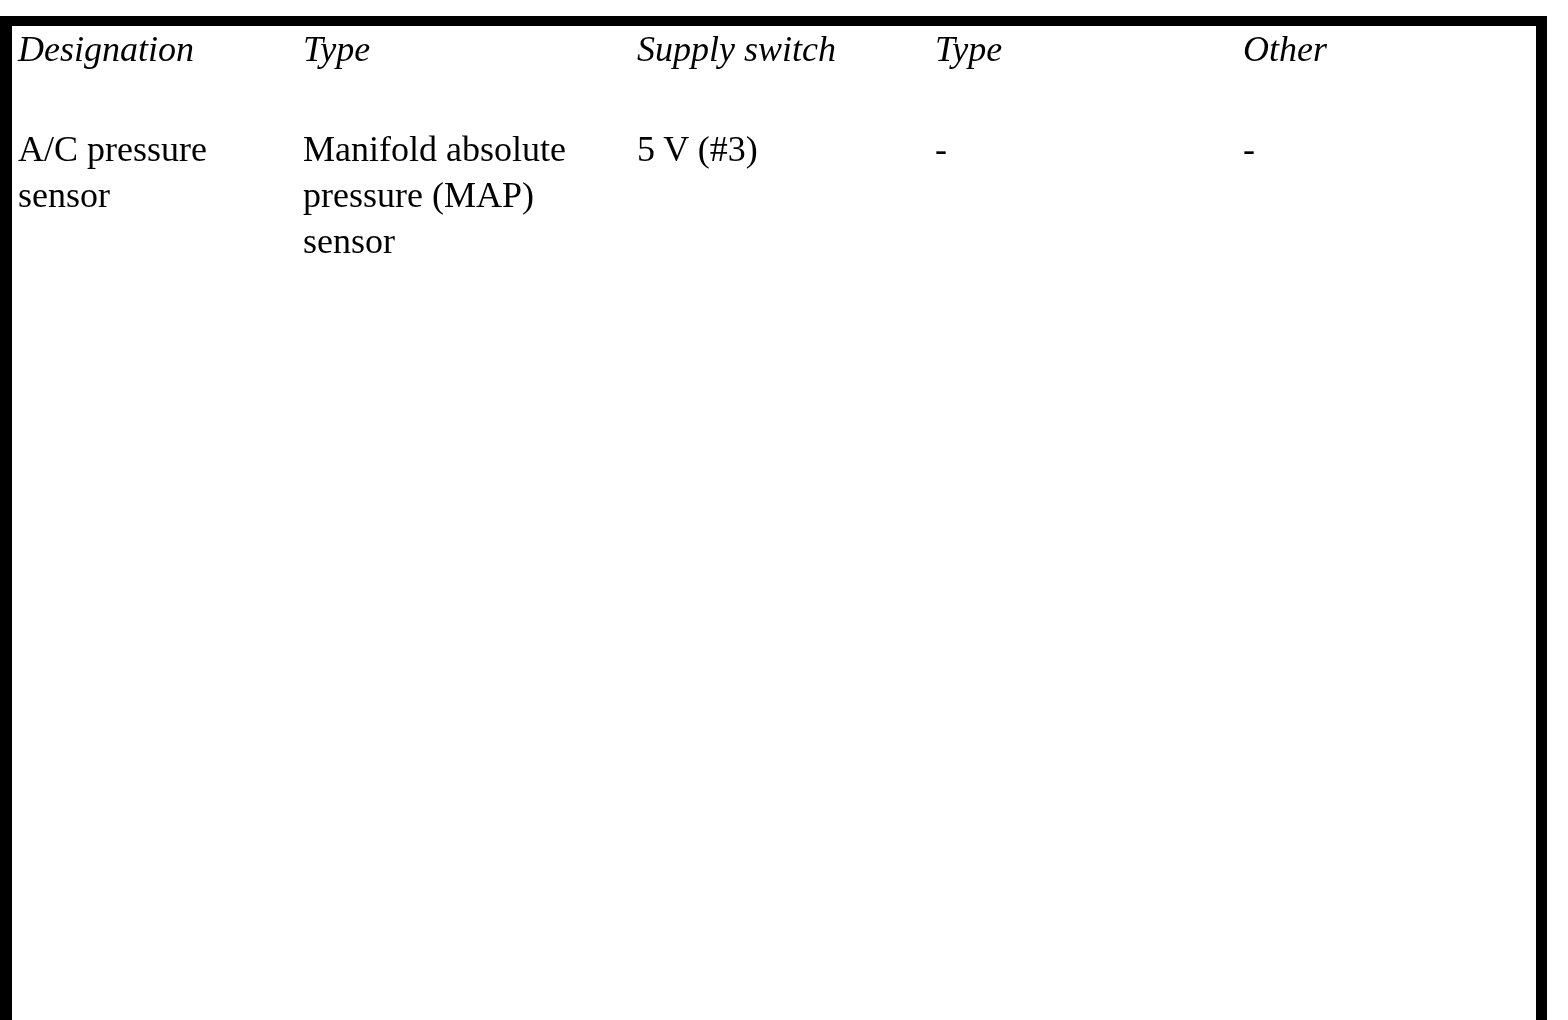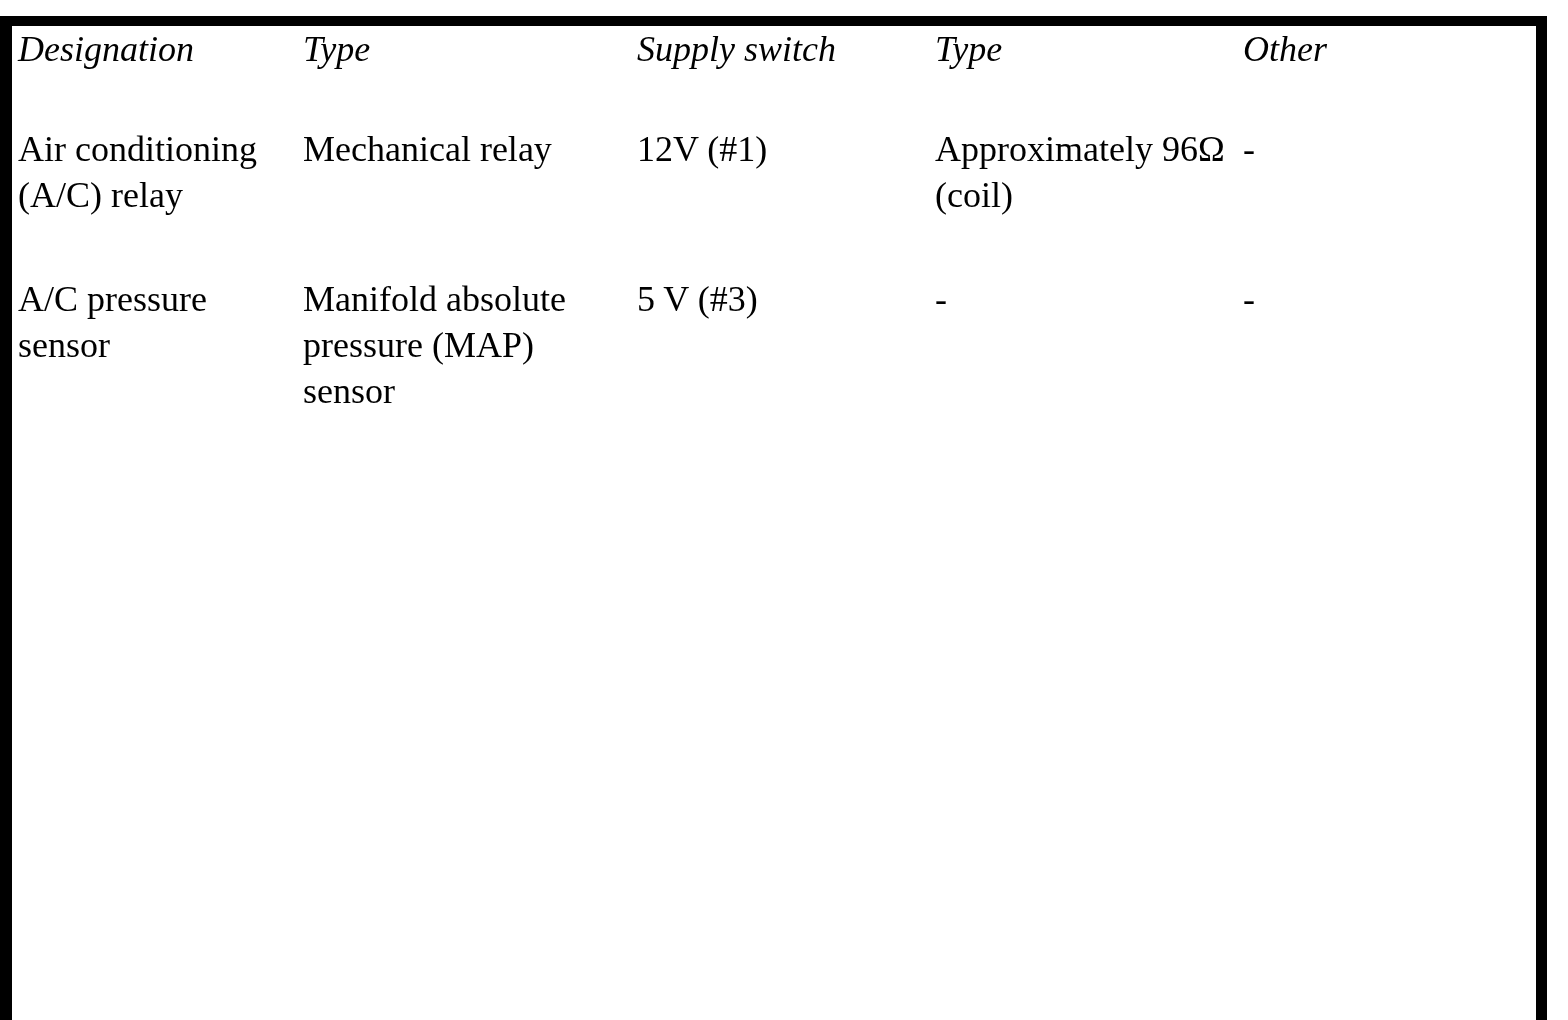--- a/index.html
+++ b/index.html
@@ -69,29 +69,20 @@
     <thead>
       <tr>
         <th>Designation</th>
         <th>Type</th>
         <th>Supply switch</th>
         <th>Type</th>
         <th>Other</th>
       </tr>
     </thead>
     <tbody>
-      <tr class="row-0">
-        <td>Air conditioning
-(A/C) relay</td>
-        <td>Mechanical relay</td>
-        <td>12V (#1)</td>
-        <td>Approximately 96Ω
-(coil)</td>
-        <td>-</td>
-      </tr>
       <tr class="row-1">
         <td>A/C pressure
 sensor</td>
         <td>Manifold absolute
 pressure (MAP)
 sensor</td>
         <td>5 V (#3)</td>
         <td>-</td>
         <td>-</td>
       </tr>

